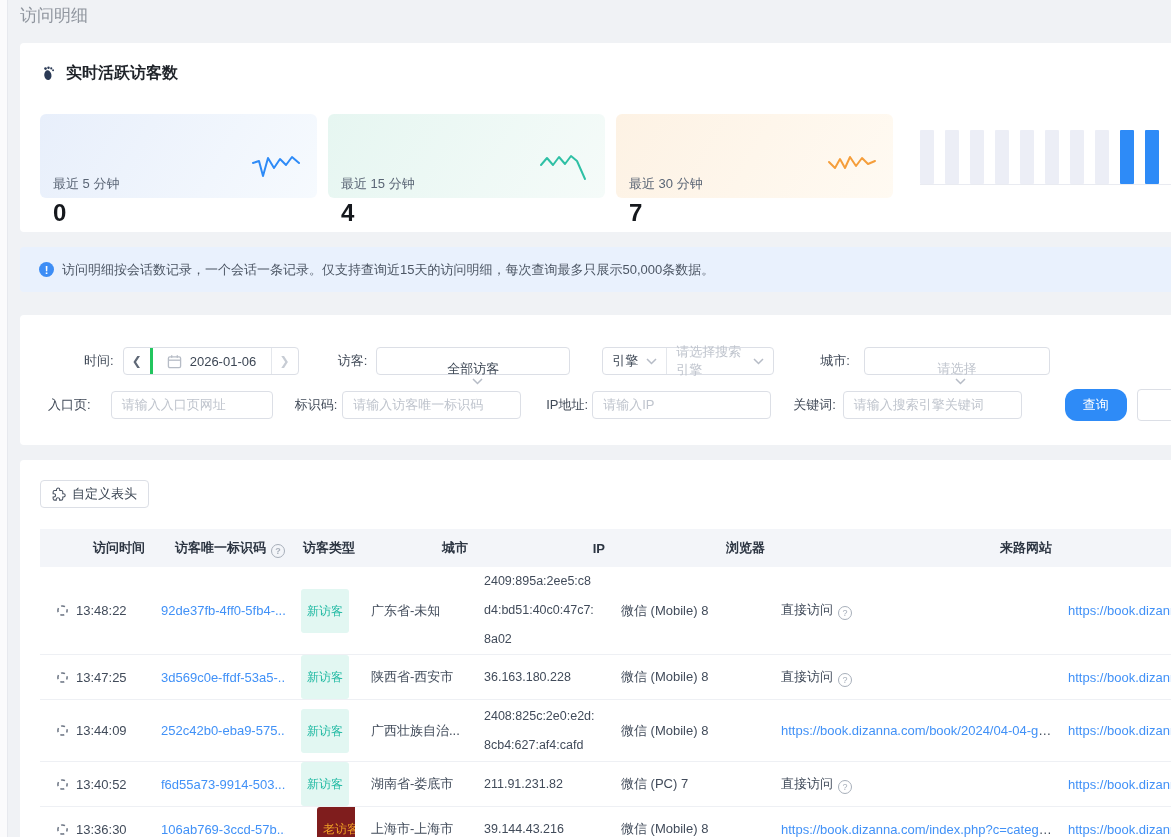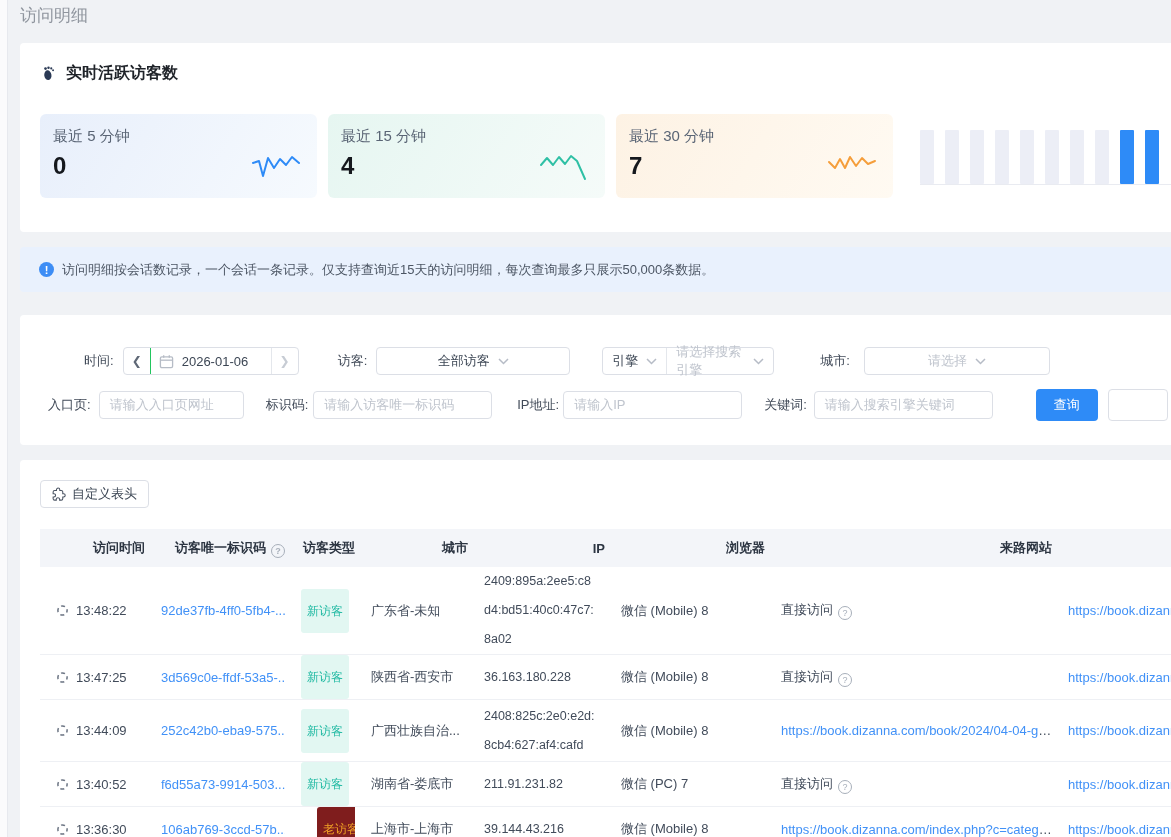--- a/index.html
+++ b/index.html
@@ -17,21 +17,21 @@
   
   .realtime { top:43px; height:189px; padding:20px 20px 0 20px; }
   .rt-header { display:flex; align-items:center; gap:9px; }
   .rt-title { font-size:16px; font-weight:bold; color:#1f2329; }
   .stats-row { display:flex; margin-top:30px; }
   .stat-card { width:277px; height:84px; border-radius:6px; padding:13px 16px 0 13px;
     position:relative; margin-right:11px; }
   .stat-card.c0 { background:linear-gradient(120deg,#e8effb 0%,#f6fafe 100%); }
   .stat-card.c1 { background:linear-gradient(120deg,#e6f6f1 0%,#f5fbf9 100%); }
   .stat-card.c2 { background:linear-gradient(120deg,#fdf2e4 0%,#fffaf2 100%); }
-  .stat-label { font-size:15px; color:#5a6575; }
+  .stat-label { font-size:13px; color:#5a6575;margin-top:48px; }
   .stat-value { font-size:24px; font-weight:bold; color:#15181d; margin-top:6px; }
   .spark { position:absolute; right:14px; bottom:16px; }
   .rt-chart { margin-left:16px; height:84px; display:flex; align-items:flex-end; }
   .bars-wrap { display:flex; align-items:flex-end; gap:11px; height:55px; margin-bottom:13px;
     border-bottom:1px solid #e9ebf1; padding-bottom:0; width:260px; }
   .bar { width:14px; height:54px; border-radius:1px; }
 
   
   .banner { position:absolute; left:20px; top:247px; width:1220px; height:45px;
     background:#e9f1fd; border-radius:4px; display:flex; align-items:center; padding:0 19px; }
@@ -48,27 +48,27 @@
   .flabel { color:#414a58; white-space:nowrap; }
   .ctrl { height:28px; border:1px solid #dcdfe6; border-radius:4px; background:#fff;
     display:flex; align-items:center; font-size:13px; color:#3c4654; }
   .placeholder { color:#bfc4cd; }
   .seg { display:flex; align-items:center; height:100%; padding:0 9px; }
   .seg + .seg { border-left:1px solid #e4e7ec; }
   .date-group { width:176px; }
   .date-group .arrow { font-size:12px; padding:0 8px; color:#5f6876; cursor:pointer; height:100%;
     display:flex; align-items:center; }
   .date-group .arrow.disabled { color:#c7ccd4; }
-  .date-main { flex:1; display:flex; align-items:center; gap:8px; padding-left:8px;
-    border-left:1px solid #22c55e; border-right:1px solid #e4e7ec; height:100%; }
-  .sel { justify-content:center; padding:12px 10px; }
+  .date-main { flex:1; display:flex; align-items:center; gap:8px; padding-left:14px;
+    border-left:3px solid #22c55e; border-right:1px solid #e4e7ec; height:100%; }
+  .sel { justify-content:flex-start; padding:12px 10px;flex-direction:column; }
   .chev { flex:0 0 auto; margin-left:8px; }
   .txtinput { padding:0 10px; }
   .btn-primary { height:32px; min-width:62px; background:#2e8bf7; color:#fff; border:none;
-    border-radius:4px; font-size:13px; cursor:pointer; padding:0 14px; }
+    border-radius:12px; font-size:13px; cursor:pointer; padding:0 14px; }
   .btn-sliver { height:32px; width:60px; background:#fff; border:1px solid #dcdfe6;
     border-radius:4px; cursor:pointer; }
 
   
   .tablecard { top:460px; height:420px; padding:20px 0 0 20px; }
   .btn-custom { display:inline-flex; align-items:center; gap:6px; height:28px; padding:0 11px;
     border:1px solid #dcdfe6; border-radius:4px; background:#fff; font-size:13px; color:#3c4654;
     cursor:pointer; }
   table { border-collapse:collapse; table-layout:fixed; width:1360px; margin-top:21px; }
   thead th { background:#f3f5f9; height:38px; font-size:13px; color:#2c3542; text-align:right;
@@ -195,21 +195,21 @@
     <div class="ctrl sel" style="margin-left:14px; width:186px;">
       <span class="placeholder">请选择</span>
       <svg class="chev" width="11" height="7" viewBox="0 0 11 7">
         <polyline points="1,1 5.5,5.5 10,1" fill="none" stroke="#b6bcc6" stroke-width="1.5"></polyline>
       </svg>
     </div>
   </div>
 
   <div class="frow frow2">
     <span class="flabel">入口页:</span>
-    <div class="ctrl txtinput" style="margin-left:8px; width:145px;">
+    <div class="ctrl txtinput" style="margin-left:20px; width:162px;">
       <span class="placeholder">请输入入口页网址</span>
     </div>
 
     <span class="flabel" style="margin-left:22px;">标识码:</span>
     <div class="ctrl txtinput" style="margin-left:5px; width:179px;">
       <span class="placeholder">请输入访客唯一标识码</span>
     </div>
 
     <span class="flabel" style="margin-left:25px;">IP地址:</span>
     <div class="ctrl txtinput" style="margin-left:4px; width:179px;">

